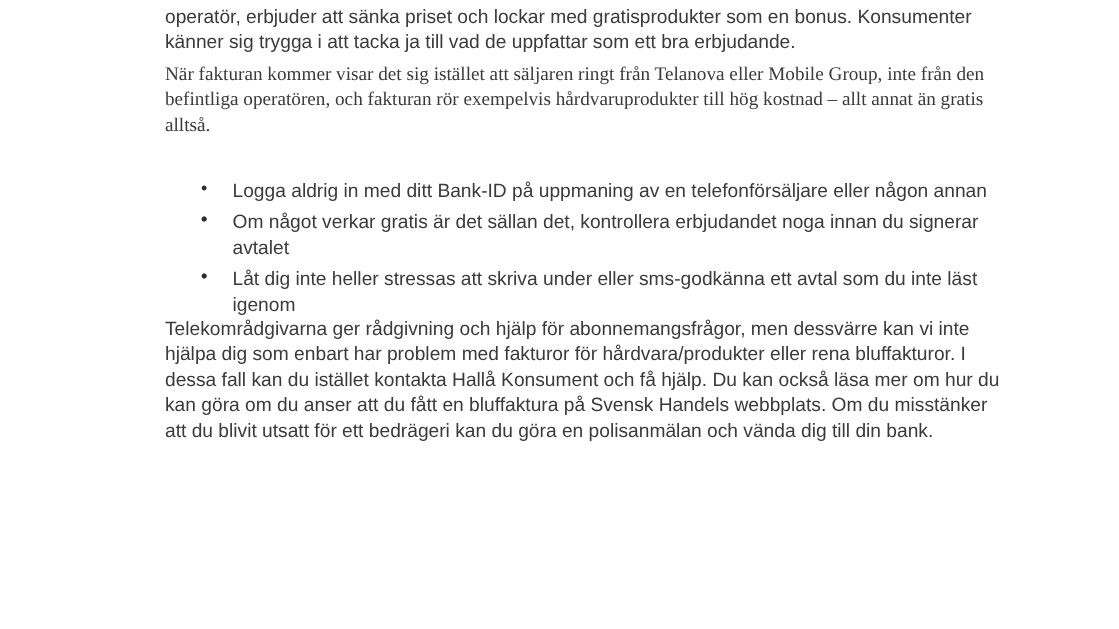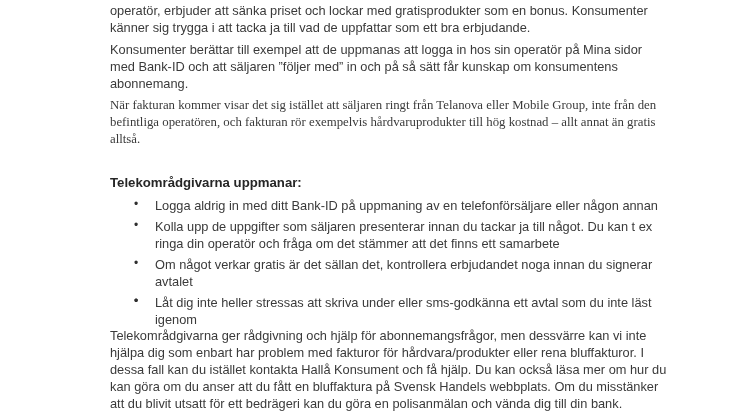--- a/index.html
+++ b/index.html
@@ -72,29 +72,27 @@
   }
 </style>
 </head>
 <body>
 
 <div class="page">
   <div class="content">
 
     <div class="intro">
         <p class="para">operatör, erbjuder att sänka priset och lockar med gratisprodukter som en bonus. Konsumenter känner sig trygga i att tacka ja till vad de uppfattar som ett bra erbjudande.</p>
-        <p class="para">Konsumenter berättar till exempel att de uppmanas att logga in hos sin operatör på Mina sidor med Bank-ID och att säljaren ”följer med” in och på så sätt får kunskap om konsumentens abonnemang.</p>
         <p class="para">När fakturan kommer visar det sig istället att säljaren ringt från Telanova eller Mobile Group, inte från den befintliga operatören, och fakturan rör exempelvis hårdvaruprodukter till hög kostnad – allt annat än gratis alltså.</p>
       </div>
 
-    <h3 class="section-heading">Telekområdgivarna uppmanar:</h3>
 
     <ul class="advice-list">
         <li><span class="bullet">•</span><span>Logga aldrig in med ditt Bank-ID på uppmaning av en telefonförsäljare eller någon annan</span></li>
-        <li><span class="bullet">•</span><span>Kolla upp de uppgifter som säljaren presenterar innan du tackar ja till något. Du kan t ex ringa din operatör och fråga om det stämmer att det finns ett samarbete</span></li>
+        <li><span class="bullet">•</span></li>
         <li><span class="bullet">•</span><span>Om något verkar gratis är det sällan det, kontrollera erbjudandet noga innan du signerar avtalet</span></li>
         <li><span class="bullet">•</span></li>
         <li><span class="bullet">•</span><span>Låt dig inte heller stressas att skriva under eller sms-godkänna ett avtal som du inte läst igenom</span></li>
       </ul>
 
     <p class="closing"><span>Telekområdgivarna ger rådgivning och hjälp för abonnemangsfrågor, men dessvärre kan vi inte hjälpa dig som enbart har problem med fakturor för hårdvara/produkter eller rena bluffakturor. I dessa fall kan du istället kontakta </span><a>Hallå Konsument</a><span> och få hjälp. Du kan också läsa mer om hur du kan göra om du anser att du fått en bluffaktura på </span><a>Svensk Handels webbplats</a><span>. Om du misstänker att du blivit utsatt för ett bedrägeri kan du göra en polisanmälan och vända dig till din bank.</span></p>
 
   </div>
 </div>
 

